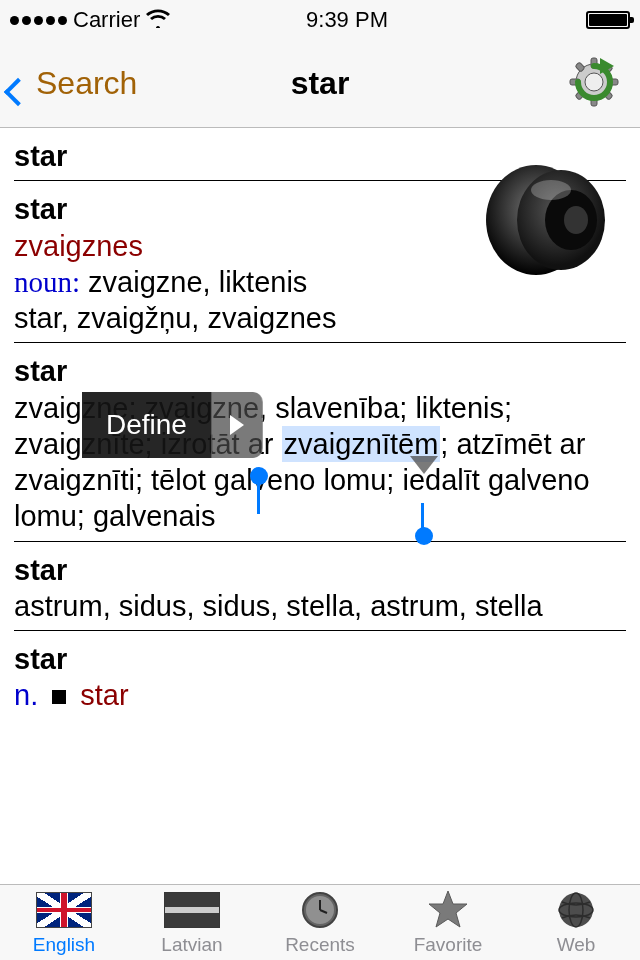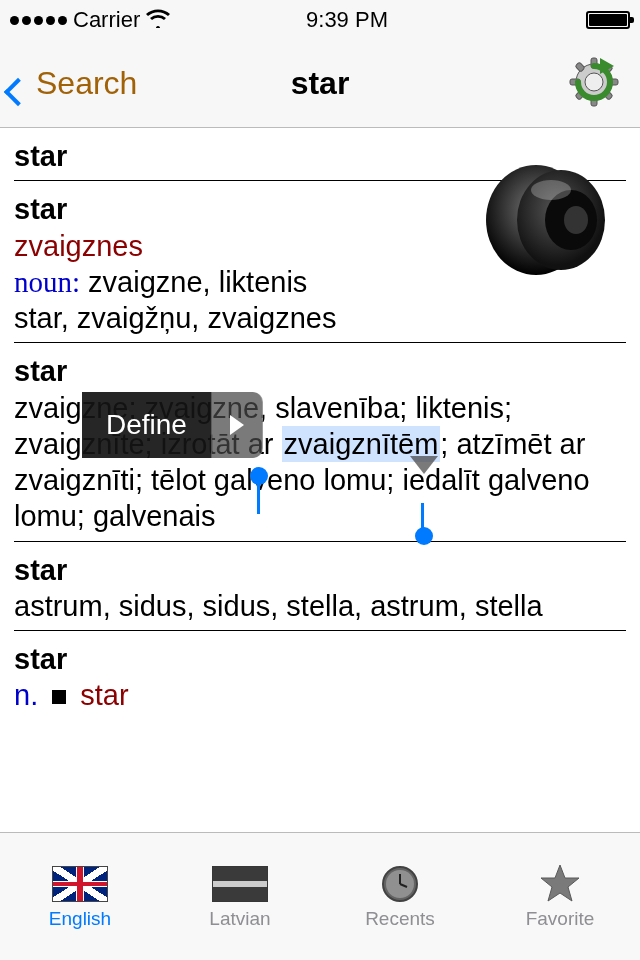--- a/index.html
+++ b/index.html
@@ -47,21 +47,21 @@
   
   .ctx-menu { position: absolute; left: 82px; top: 392px; height: 66px; border-radius: 10px; display: flex; overflow: visible; }
   .ctx-item { padding: 0 24px; font-size: 28px; color: #fff; display: flex; align-items: center; border-right: 1px solid rgba(255,255,255,.25); background: rgba(20,20,20,.92); }
   .ctx-item.first { border-radius: 10px 0 0 10px; }
   .ctx-item.fade { background: rgba(70,70,70,.72); border-right: none; }
   .ctx-item.last { border-radius: 0 10px 10px 0; background: rgba(70,70,70,.72); padding: 0 18px; }
   .ctx-tail { position: absolute; left: 410px; top: 456px; width: 0; height: 0; border-left: 14px solid transparent; border-right: 14px solid transparent; border-top: 18px solid rgba(70,70,70,.72); }
   .tri-right { width: 0; height: 0; border-top: 10px solid transparent; border-bottom: 10px solid transparent; border-left: 14px solid #fff; }
 
   
-  .tab-bar { position: absolute; bottom: 0; left: 0; right: 0; height: 128px; background: #f8f8f8; border-top: 1px solid #bbb; display: flex; }
+  .tab-bar { position: absolute; bottom: 0; left: 0; right: 0; height: 76px; background: #f8f8f8; border-top: 1px solid #bbb; display: flex; }
   .tab { flex: 1; display: flex; flex-direction: column; align-items: center; justify-content: center; gap: 4px; color: #8e8e93; font-size: 19px; }
   .tab.active { color: #007aff; }
   .tab-icon { width: 56px; height: 40px; display: flex; align-items: center; justify-content: center; }
   .flag-en { width: 56px; height: 36px; background: linear-gradient(#00247d,#00247d); position: relative; border: 1px solid #444; }
   .flag-en::before { content: ""; position: absolute; inset: 0; background:
     linear-gradient(to bottom, transparent 42%, #fff 42%, #fff 58%, transparent 58%),
     linear-gradient(to right, transparent 42%, #fff 42%, #fff 58%, transparent 58%),
     linear-gradient(33deg, transparent 44%, #fff 44%, #fff 56%, transparent 56%),
     linear-gradient(-33deg, transparent 44%, #fff 44%, #fff 56%, transparent 56%); }
   .flag-en::after { content: ""; position: absolute; inset: 0; background:
@@ -220,13 +220,24 @@
     <span>Recents</span>
   </div>
   <div class="tab">
     <div class="tab-icon star-icon">
       <svg width="44" height="44" viewBox="0 0 44 44">
           <polygon points="22,3 27,16 41,16 30,25 34,39 22,31 10,39 14,25 3,16 17,16" fill="#bbb" stroke="#888" stroke-width="1"></polygon>
         </svg>
     </div>
     <span>Favorite</span>
   </div>
+  <div class="tab">
+    <div class="tab-icon globe-icon">
+      <svg width="40" height="40" viewBox="0 0 40 40">
+          <circle cx="20" cy="20" r="17" fill="#777"></circle>
+          <ellipse cx="20" cy="20" rx="17" ry="7" fill="none" stroke="#444" stroke-width="1.5"></ellipse>
+          <ellipse cx="20" cy="20" rx="7" ry="17" fill="none" stroke="#444" stroke-width="1.5"></ellipse>
+          <path d="M6 12 Q20 18 34 12 M6 28 Q20 22 34 28" fill="none" stroke="#444" stroke-width="1.5"></path>
+        </svg>
+    </div>
+    <span>Web</span>
+  </div>
 </div>
 
 </body></html>

